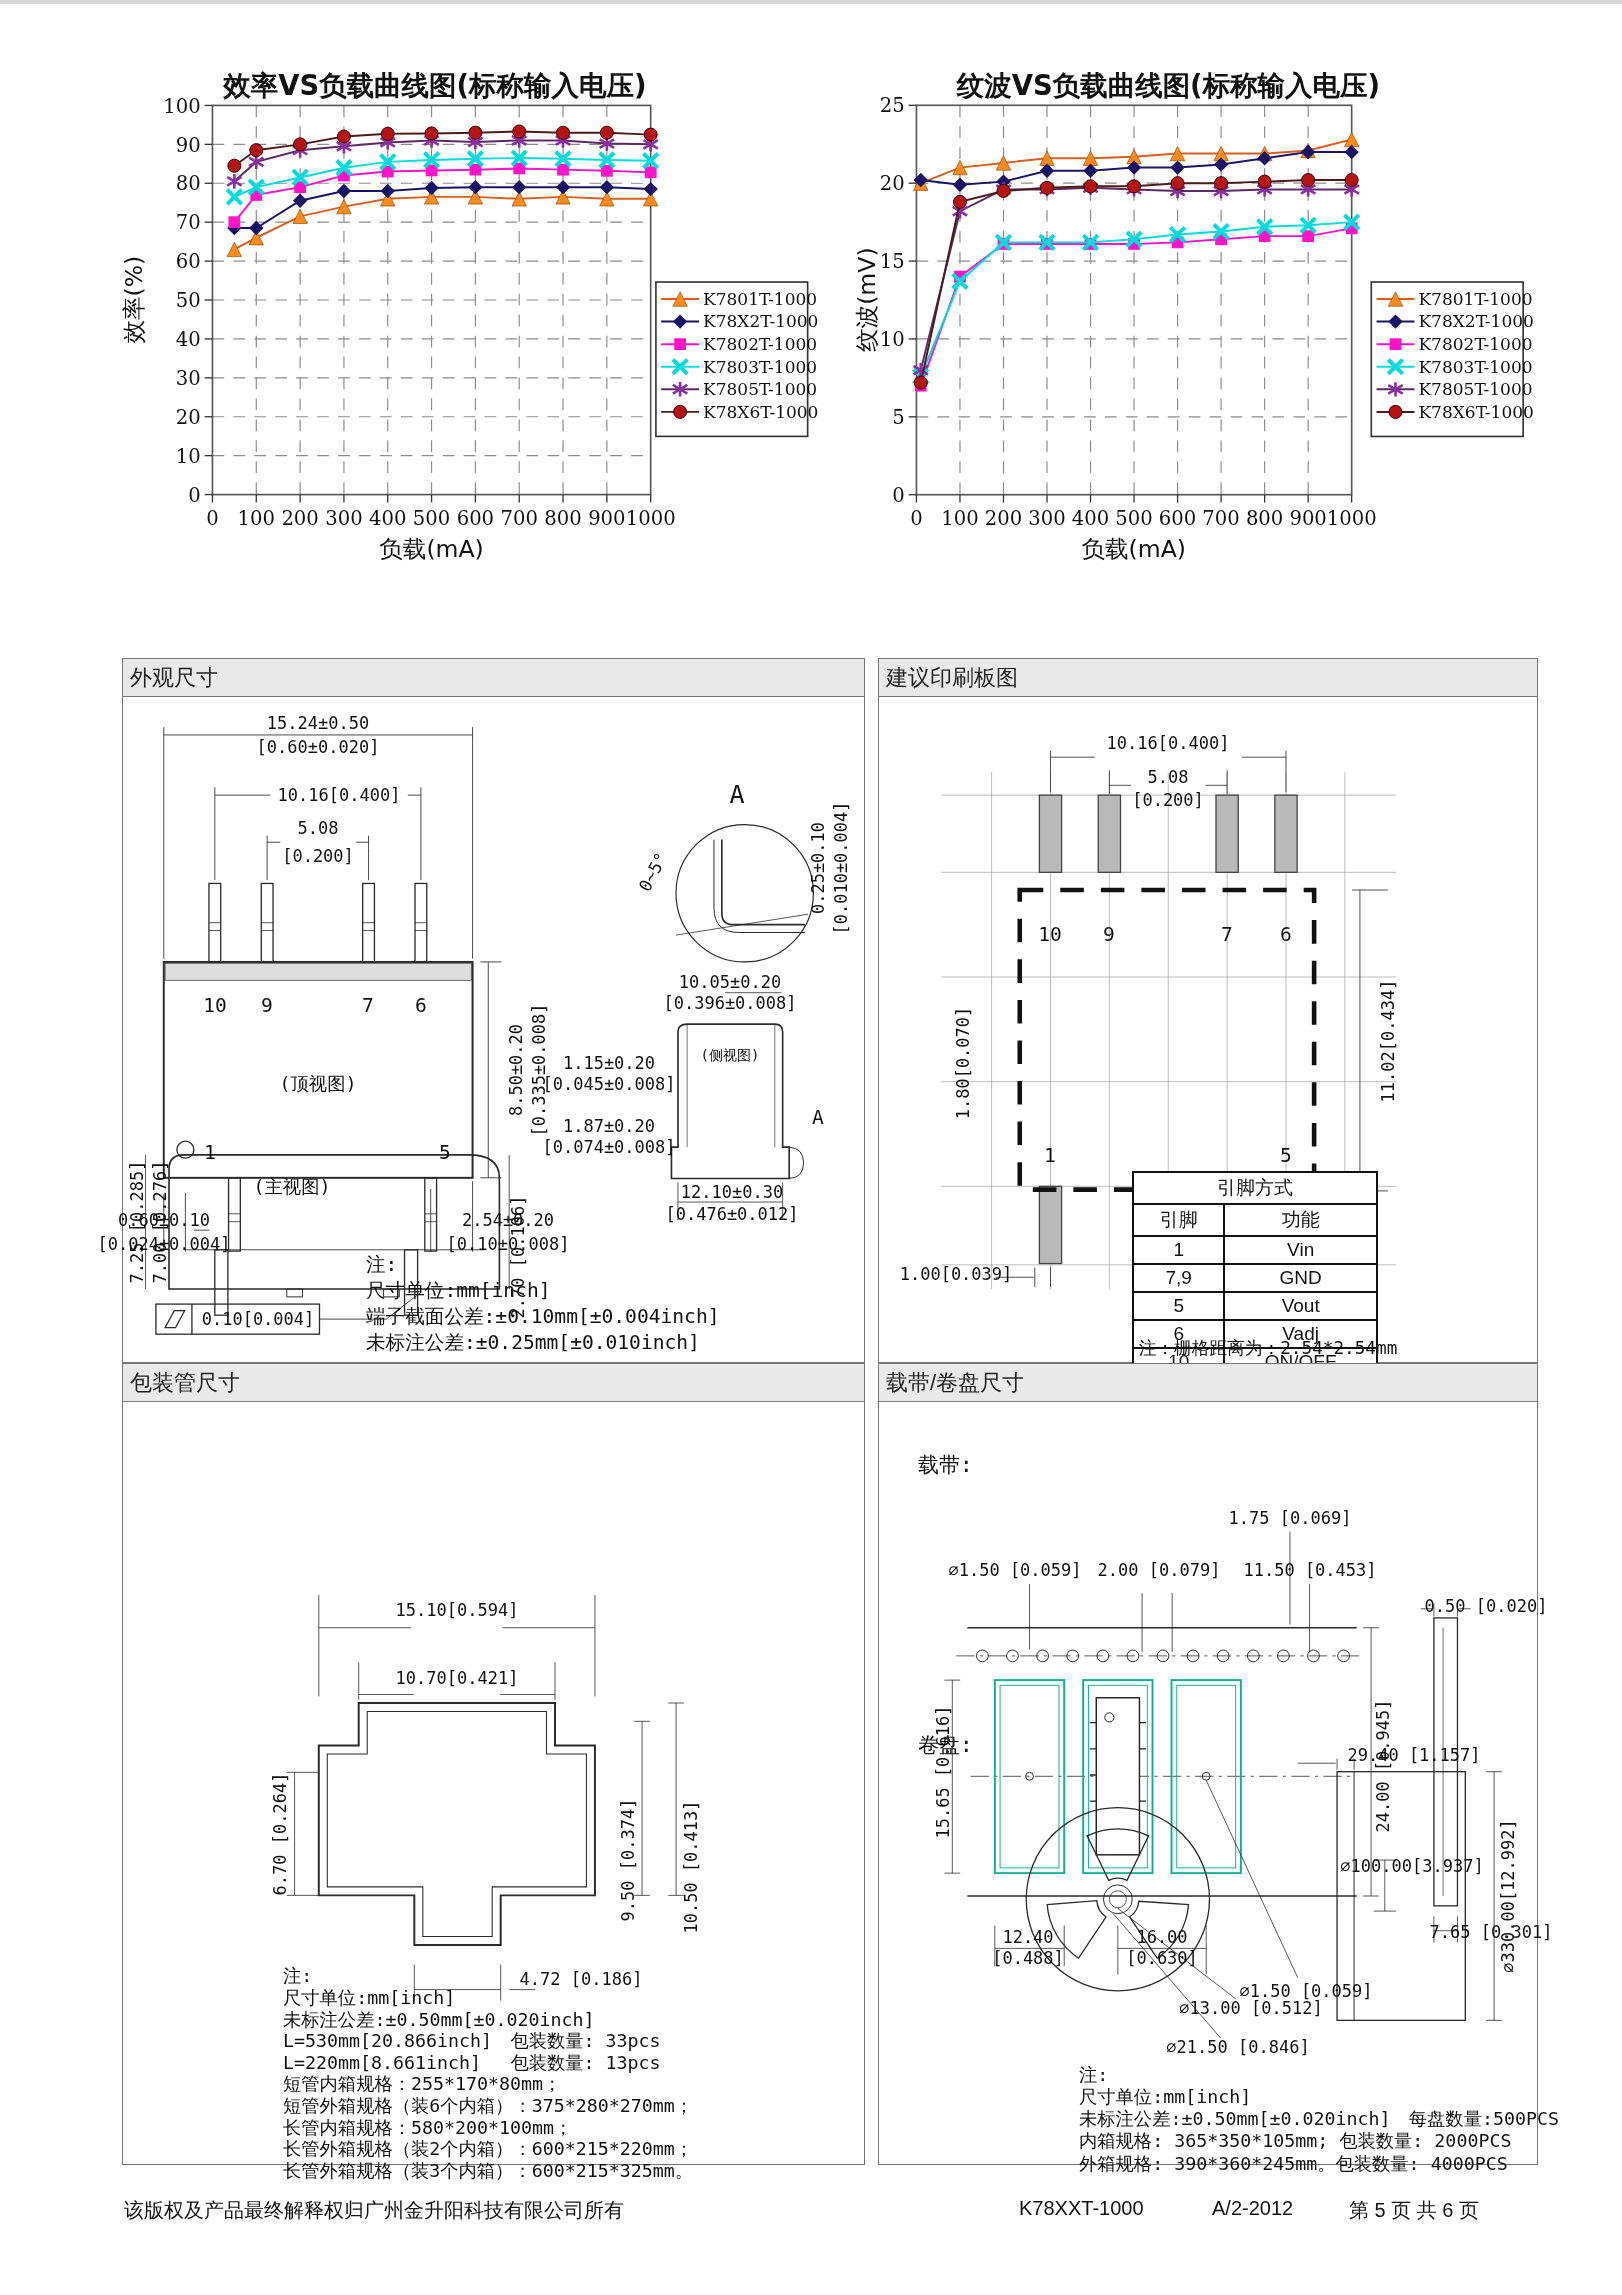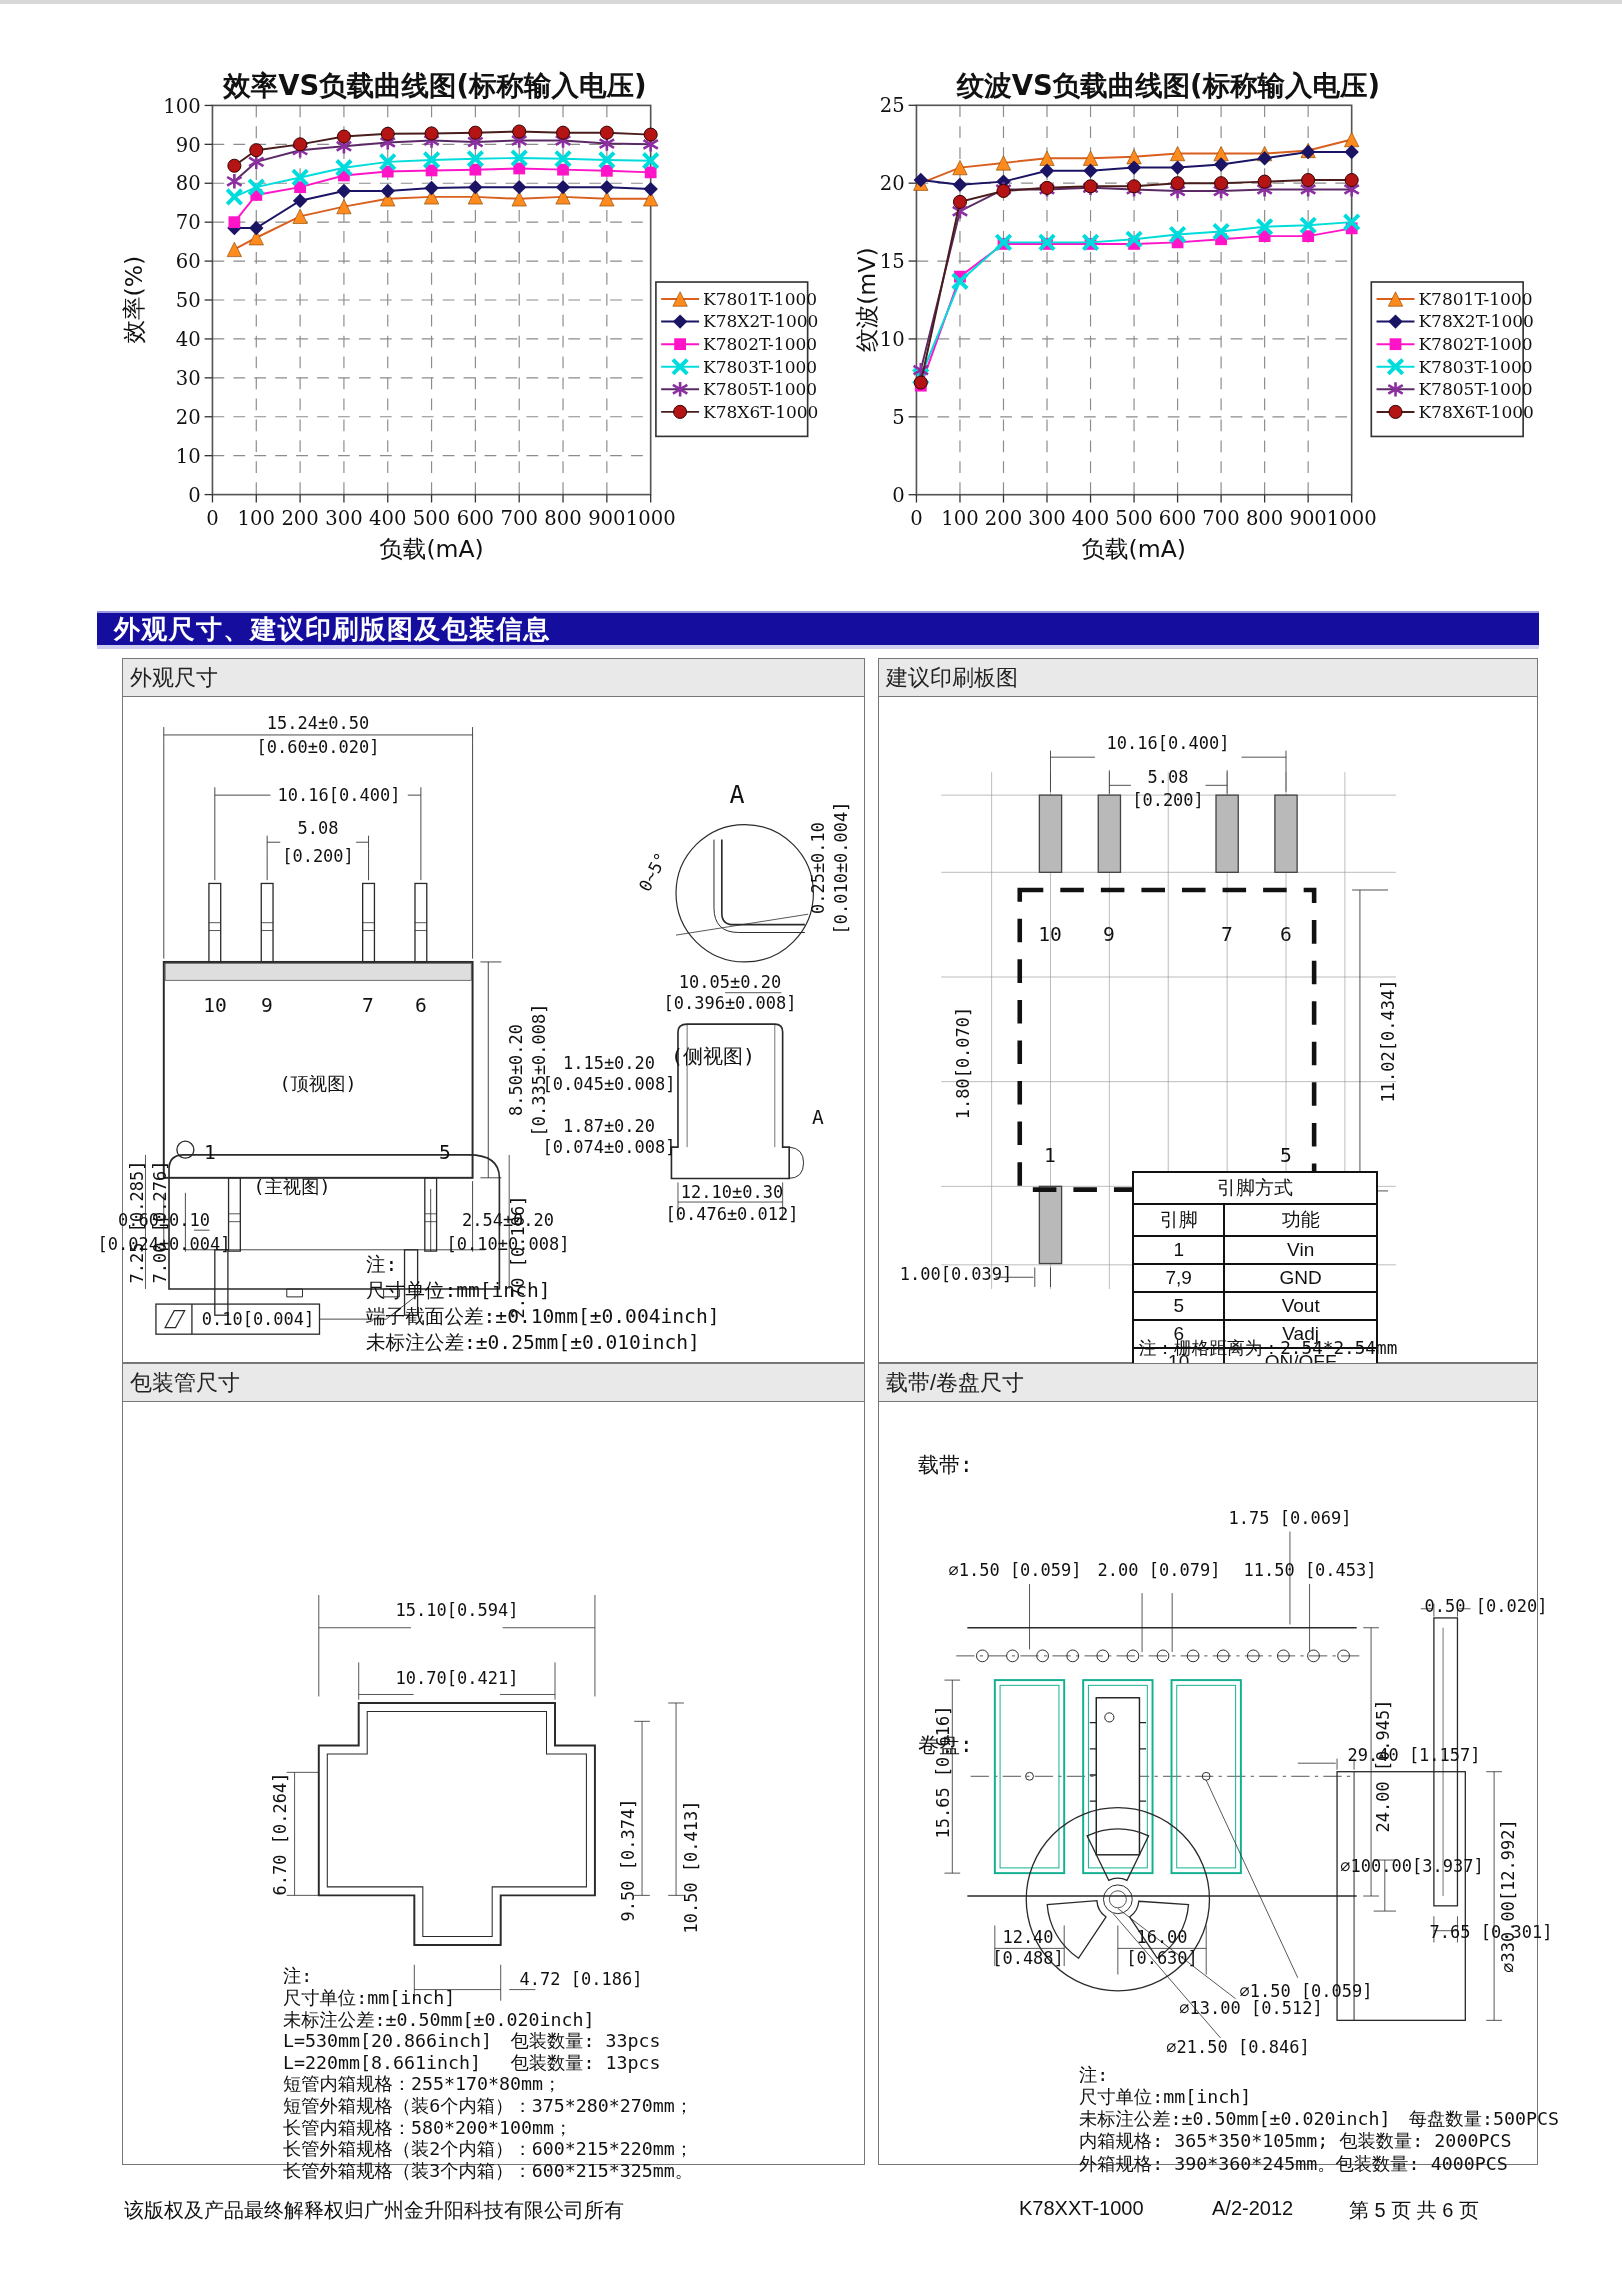--- a/index.html
+++ b/index.html
@@ -326,23 +326,20 @@
       <path d="M821,448.5L843,470.5M821,470.5L843,448.5" stroke="#00dcdc" stroke-width="6" fill="none"></path>
       <text x="867" y="468.5" font-size="26" text-anchor="start" fill="#111" font-family="&quot;DejaVu Serif&quot;,serif">K7803T-1000</text>
       <line x1="803" y1="494" x2="861" y2="494" stroke="#5b2a66" stroke-width="3"></line>
       <path d="M832,483V505M821,487.4L843,500.6M821,500.6L843,487.4" stroke="#8b2fa0" stroke-width="4" fill="none"></path>
       <text x="867" y="503" font-size="26" text-anchor="start" fill="#111" font-family="&quot;DejaVu Serif&quot;,serif">K7805T-1000</text>
       <line x1="803" y1="528.5" x2="861" y2="528.5" stroke="#4a1d1d" stroke-width="3"></line>
       <circle cx="832" cy="528.5" r="10" fill="#b41414" stroke="#300" stroke-width="1.5"></circle>
       <text x="867" y="537.5" font-size="26" text-anchor="start" fill="#111" font-family="&quot;DejaVu Serif&quot;,serif">K78X6T-1000</text>
     </svg>
 
-  <div class="section-bar">
-    <span>外观尺寸、建议印刷版图及包装信息</span>
-  </div>
 
   <div class="panel" style="left:122px;top:654px;width:743px;height:705px">
     <div class="panel-header">
       <span>外观尺寸</span>
     </div>
     <div class="panel-body" style="height:844px">
       <svg class="draw" width="741" height="664" viewBox="0 0 1132 1015">
         <g stroke="#2a2a2a" fill="none">
           <rect x="62" y="405" width="472" height="330" stroke-width="3"></rect>
           <rect x="64" y="407" width="468" height="26" fill="#dedede" stroke-width="1"></rect>
@@ -406,21 +403,21 @@
         <span class="dim" style="left: 718px; top: 171px; transform: translate(-50%, -50%) rotate(-90deg);">[0.010±0.004]</span>
         <span class="dim" style="left: 41px; top: 523px; transform: translate(-50%, -50%);">0.60±0.10</span>
         <span class="dim" style="left: 41px; top: 547px; transform: translate(-50%, -50%);">[0.024±0.004]</span>
         <span class="dim" style="left: 385px; top: 523px; transform: translate(-50%, -50%);">2.54±0.20</span>
         <span class="dim" style="left: 385px; top: 547px; transform: translate(-50%, -50%);">[0.10±0.008]</span>
         <span class="dim" style="left: 169px; top: 489px; font-size: 18.3px; transform: translate(-50%, -50%);">(主视图)</span>
         <span class="dim" style="left: 14.4px; top: 525px; transform: translate(-50%, -50%) rotate(-90deg);">7.25 [0.285]</span>
         <span class="dim" style="left: 37px; top: 525px; transform: translate(-50%, -50%) rotate(-90deg);">7.00 [0.276]</span>
         <span class="dim" style="left: 395px; top: 560px; transform: translate(-50%, -50%) rotate(-90deg);">2.70 [0.106]</span>
         <span class="dim" style="left: 135px; top: 622px; transform: translate(-50%, -50%);">0.10[0.004]</span>
-        <span class="dim" style="left: 590px; top: 359px; font-size: 20px; transform: translate(-50%, -50%);">(侧视图)</span>
+        <span class="dim" style="left: 607px; top: 359px; font-size: 14px; transform: translate(-50%, -50%);">(侧视图)</span>
         <span class="dim" style="left: 607px; top: 285px; transform: translate(-50%, -50%);">10.05±0.20</span>
         <span class="dim" style="left: 607px; top: 306px; transform: translate(-50%, -50%);">[0.396±0.008]</span>
         <span class="dim" style="left: 486px; top: 366px; transform: translate(-50%, -50%);">1.15±0.20</span>
         <span class="dim" style="left: 486px; top: 387px; transform: translate(-50%, -50%);">[0.045±0.008]</span>
         <span class="dim" style="left: 486px; top: 429px; transform: translate(-50%, -50%);">1.87±0.20</span>
         <span class="dim" style="left: 486px; top: 450px; transform: translate(-50%, -50%);">[0.074±0.008]</span>
         <span class="dim" style="left: 609px; top: 495px; transform: translate(-50%, -50%);">12.10±0.30</span>
         <span class="dim" style="left: 609px; top: 517px; transform: translate(-50%, -50%);">[0.476±0.012]</span>
         <span class="dim" style="left: 695px; top: 420px; font-size: 19.6px; transform: translate(-50%, -50%);">A</span>
         <span class="note-line" style="left: 243px; top: 554px; font-size: 19.6px;">注:</span>

